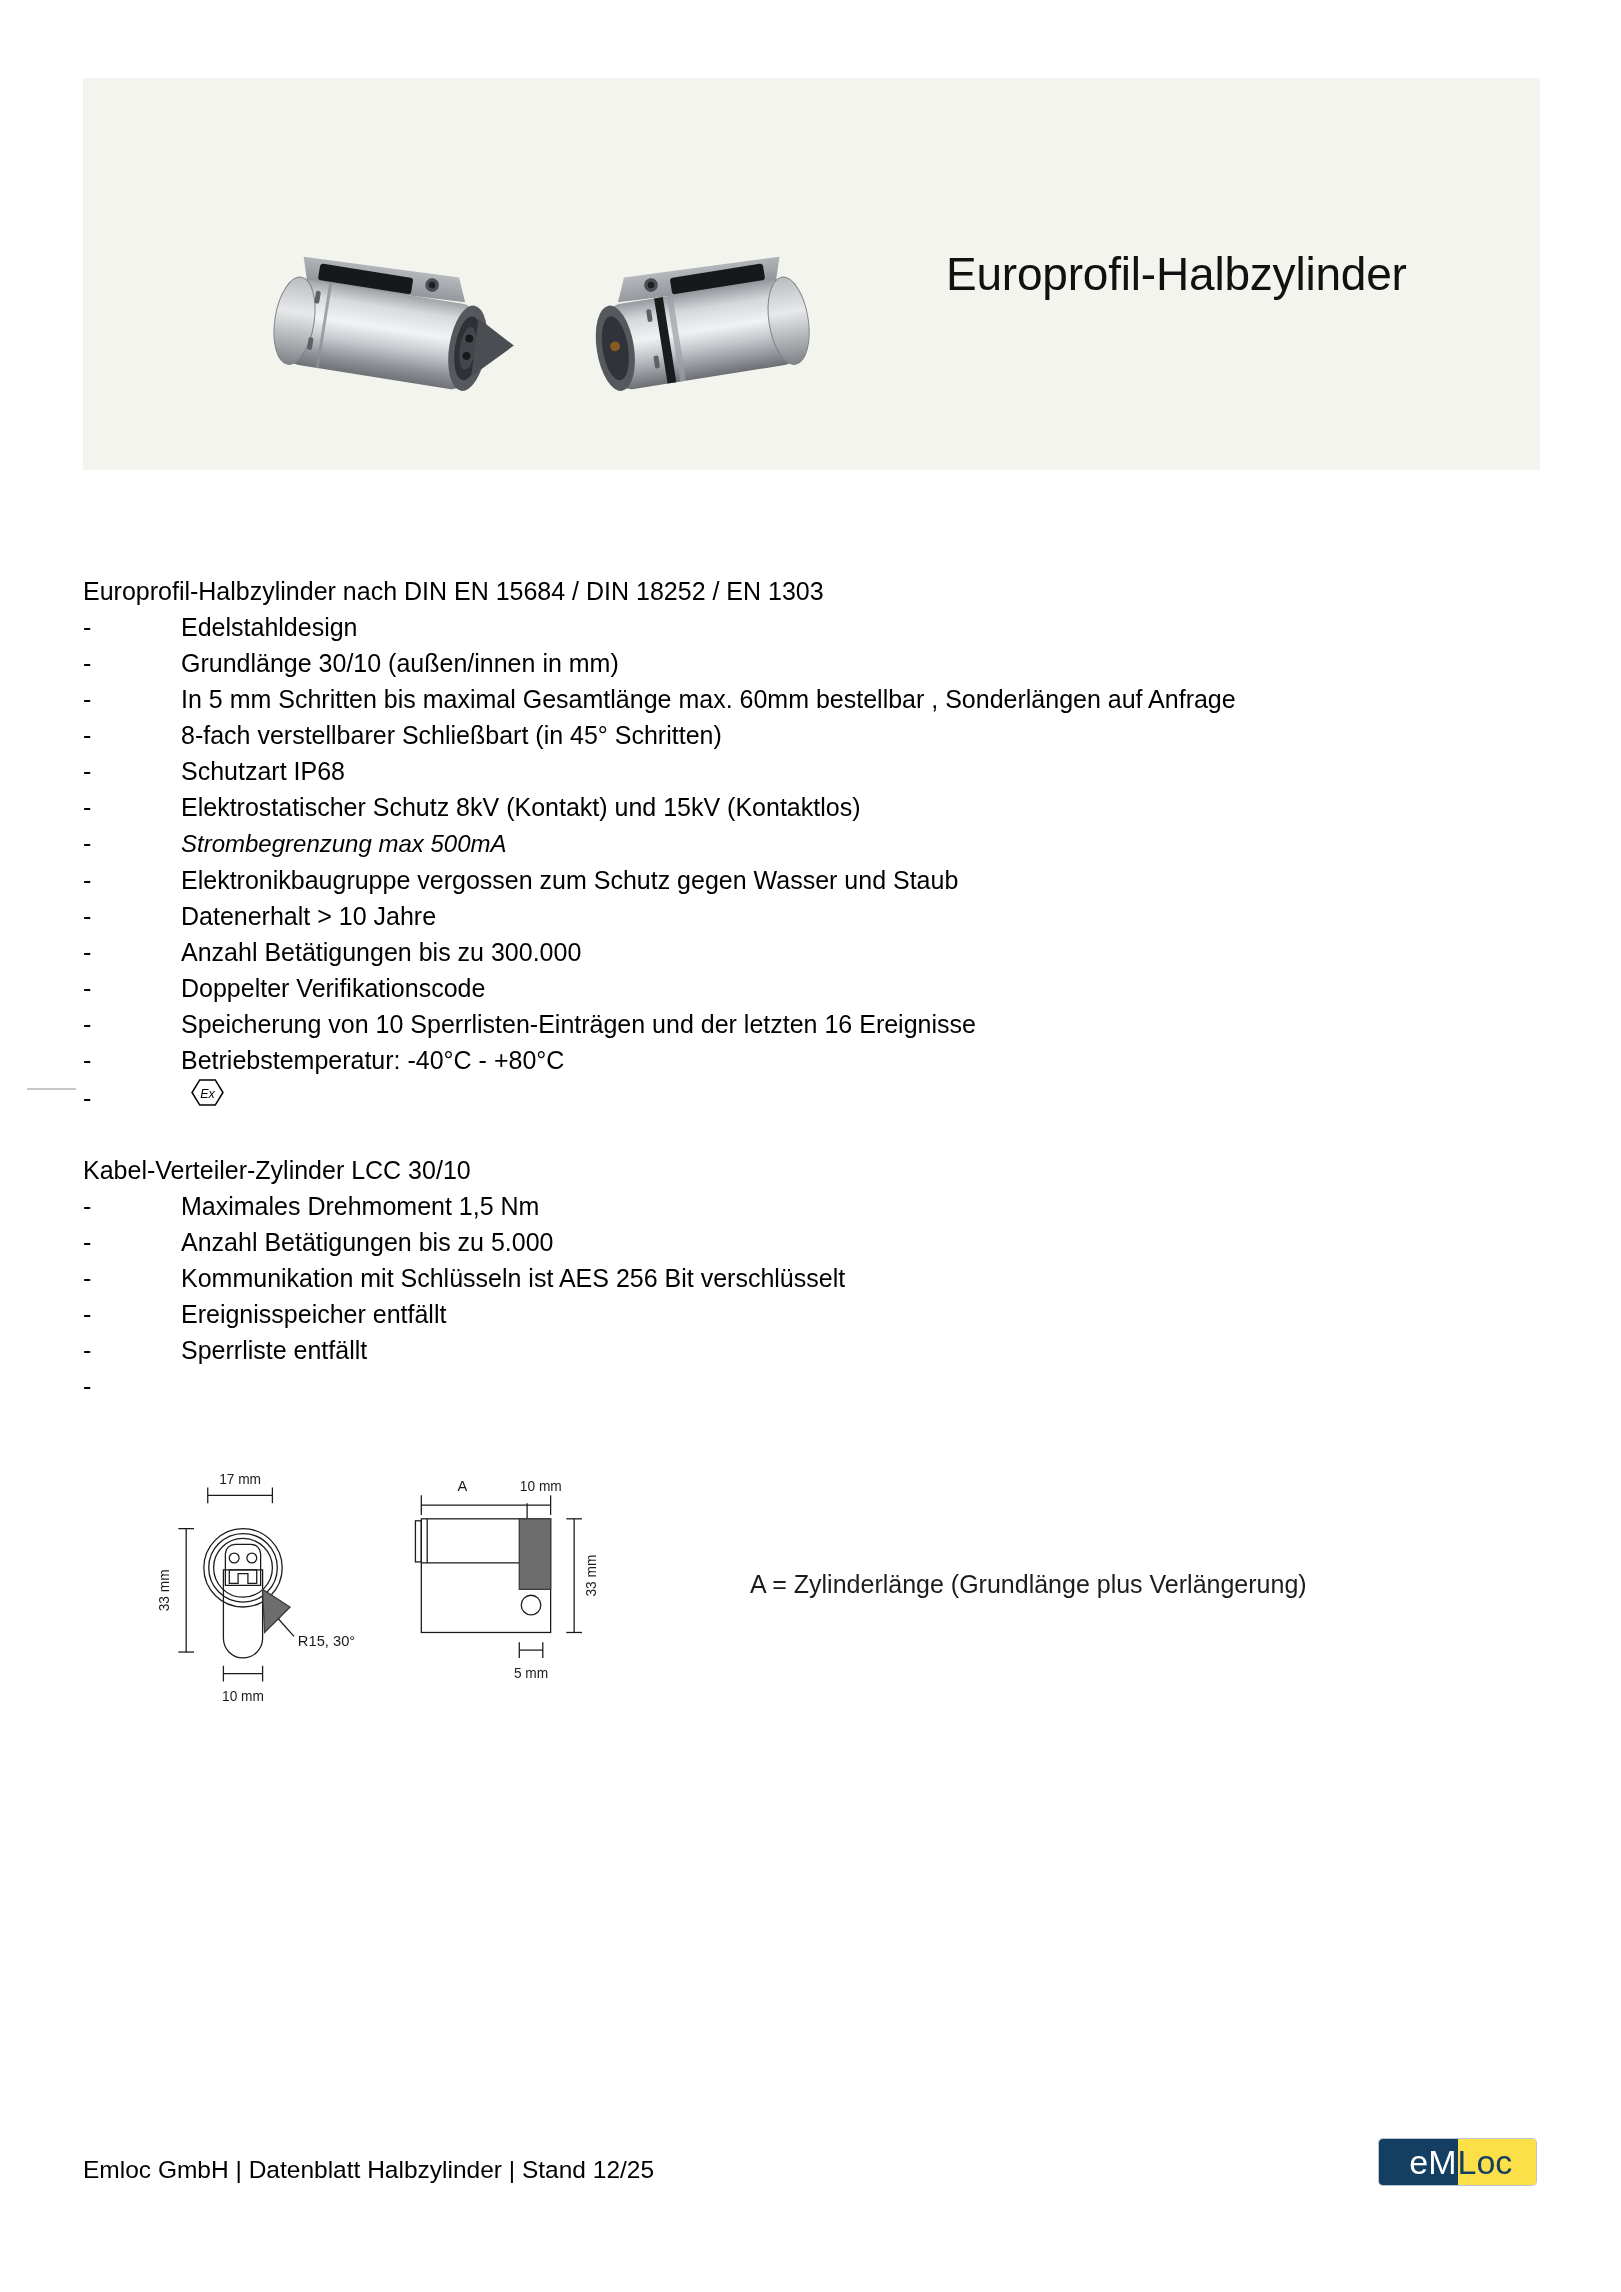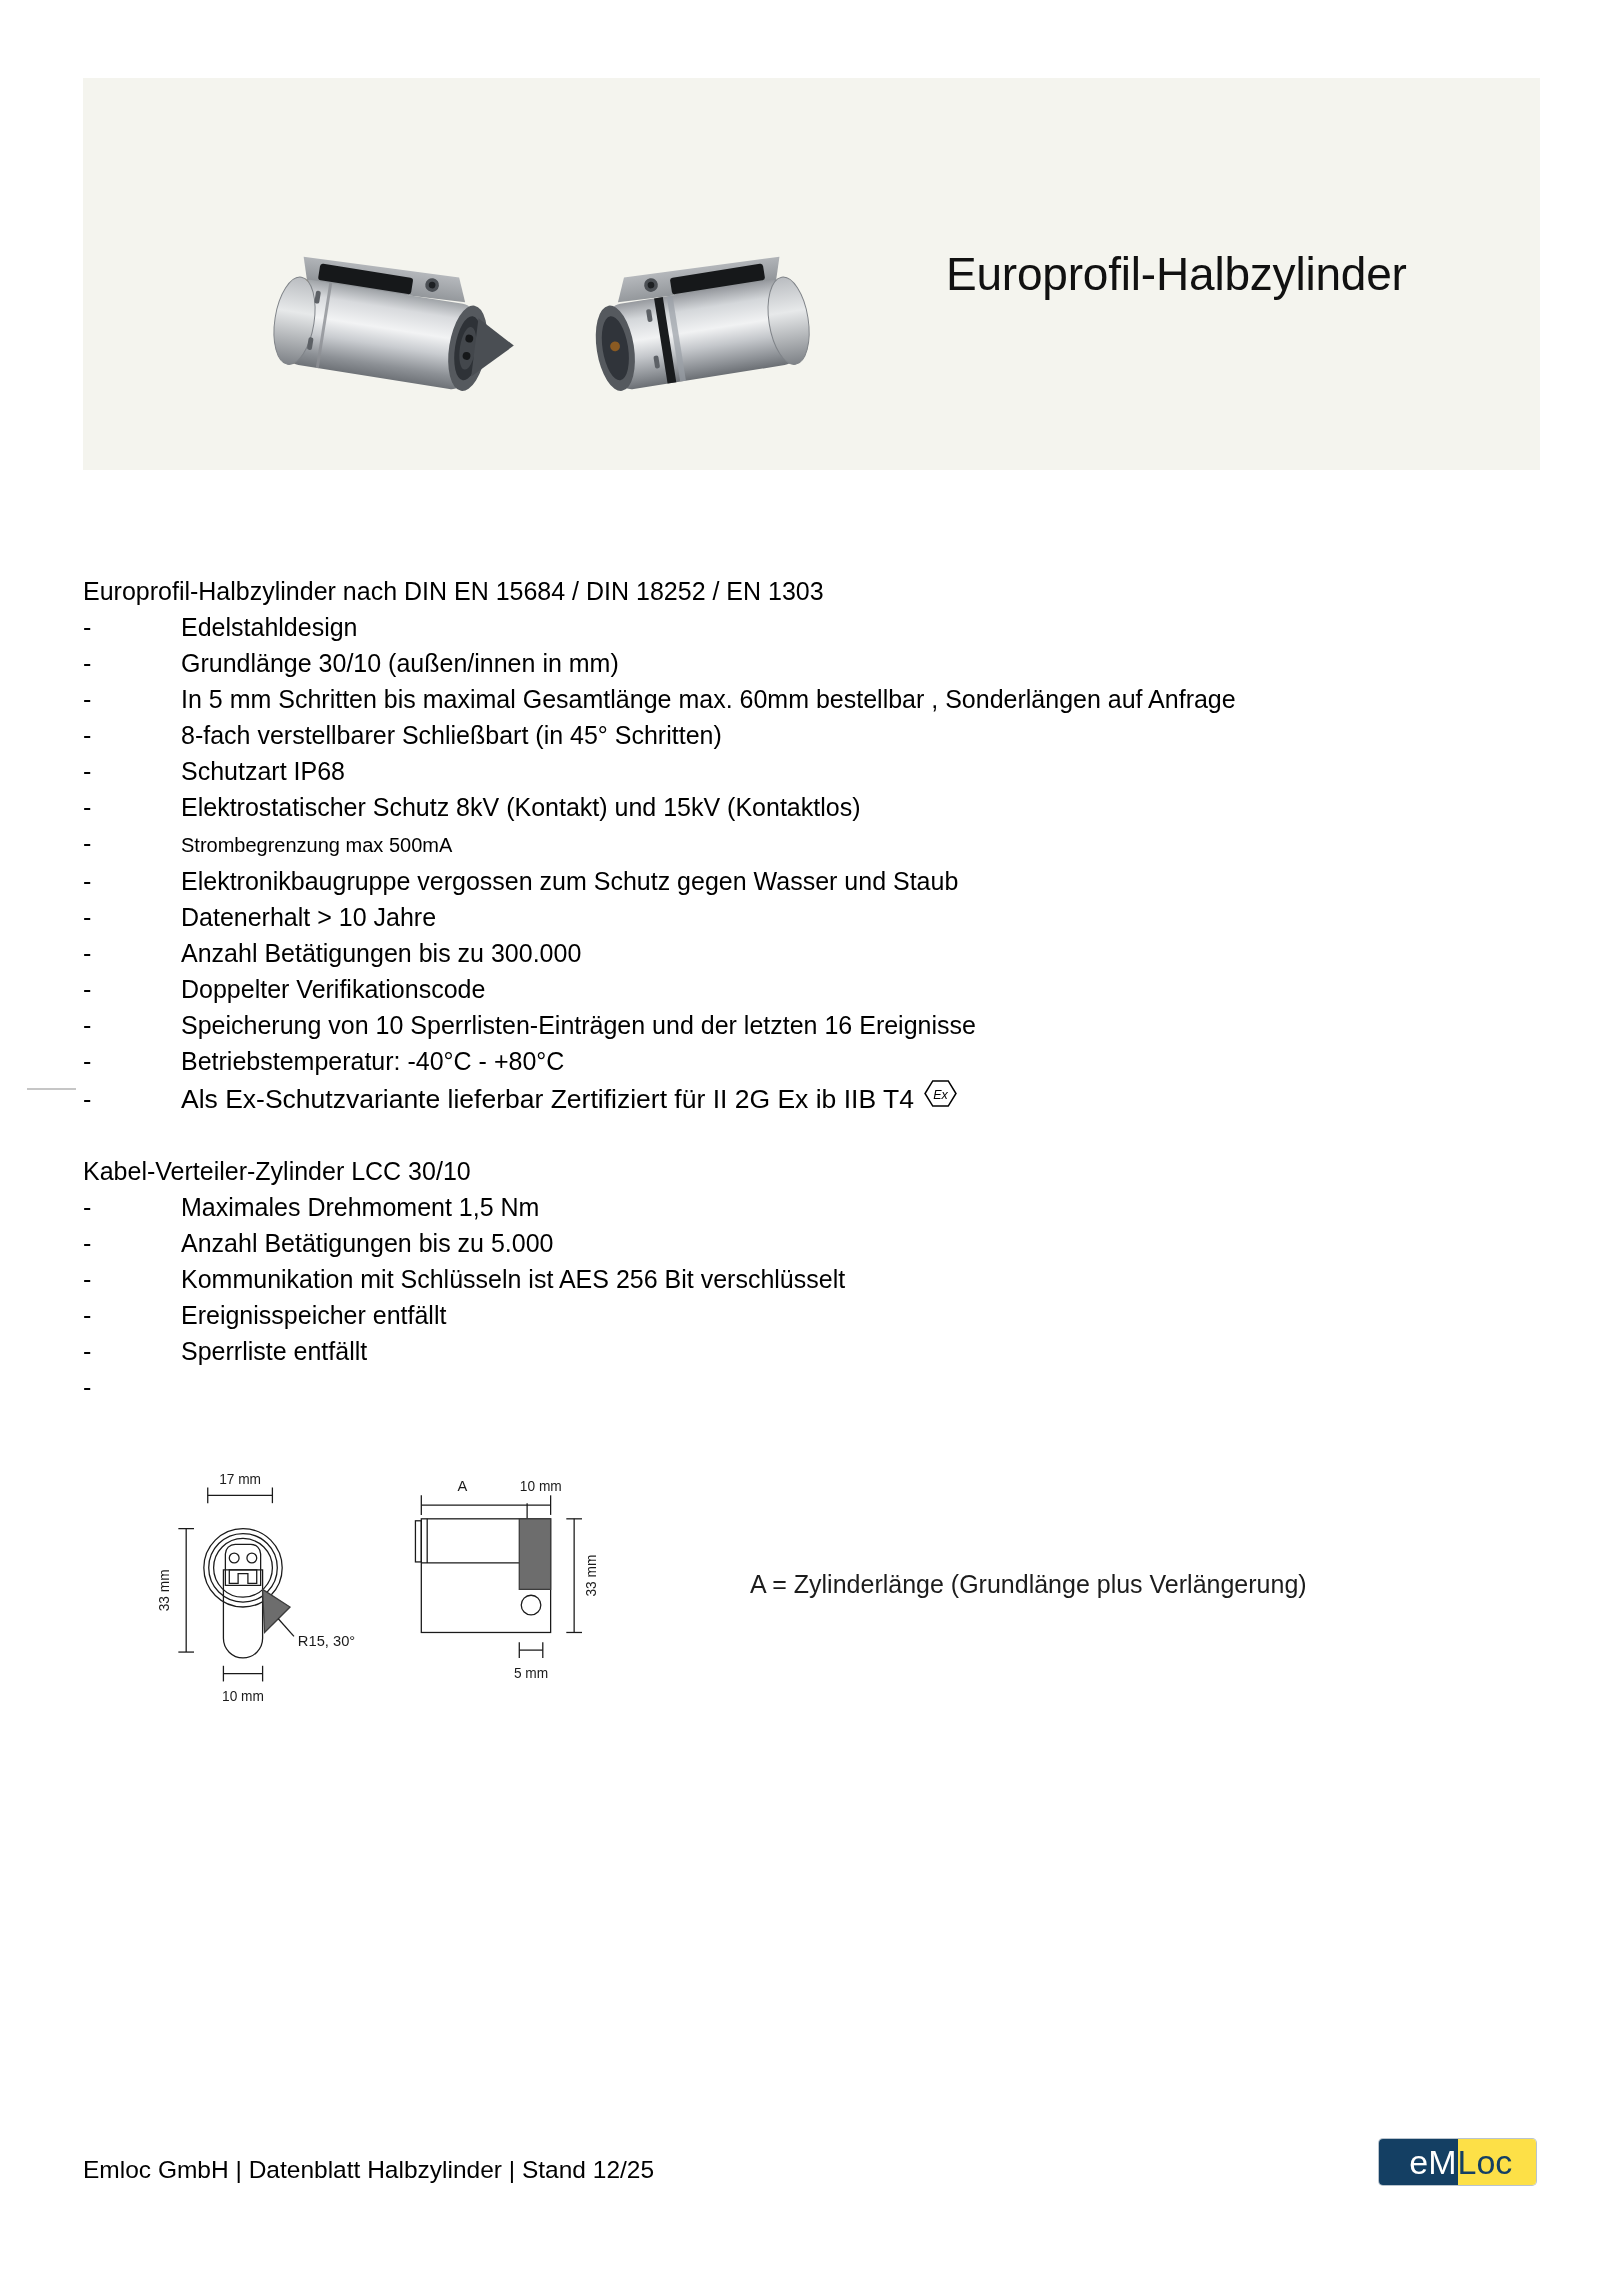--- a/index.html
+++ b/index.html
@@ -80,21 +80,22 @@
   }
   .bullet-dash {
     width: 98px;
     flex: 0 0 98px;
     font-size: 25px;
   }
   .bullet-text {
     flex: 0 1 auto;
   }
   .bullet-row.emph .bullet-text {
-    font-size: 20px;
+    font-size: 24px;
+    font-style: italic;
   }
   .bullet-row.ex .bullet-text {
     font-size: 26.5px;
   }
   .spacer-line {
     height: 36px;
   }
 
   
   .ex-mark {
@@ -333,21 +334,20 @@
         <li class="bullet-row">
           <span class="bullet-dash">-</span>
           <span class="bullet-text">Speicherung von 10 Sperrlisten-Einträgen und der letzten 16 Ereignisse</span>
         </li>
         <li class="bullet-row">
           <span class="bullet-dash">-</span>
           <span class="bullet-text">Betriebstemperatur: -40°C - +80°C</span>
         </li>
         <li class="bullet-row ex">
           <span class="bullet-dash">-</span>
-          <span class="bullet-text">Als Ex-Schutzvariante lieferbar Zertifiziert für II 2G Ex ib IIB T4</span>
           <span class="ex-mark"><svg width="33" height="29" viewBox="0 0 34 30" xmlns="http://www.w3.org/2000/svg" style="font-size:25.5px">
               <polygon points="9,2 25,2 33,15 25,28 9,28 1,15" fill="none" stroke="#000" stroke-width="1.6"></polygon>
               <text x="17" y="21" font-family="Liberation Sans, sans-serif" font-size="13" font-style="italic" text-anchor="middle" fill="#000">Ex</text>
             </svg></span>
         </li>
       </ul>
 
     <div class="spacer-line"></div>
 
     <div class="section-heading">Kabel-Verteiler-Zylinder LCC 30/10</div>

